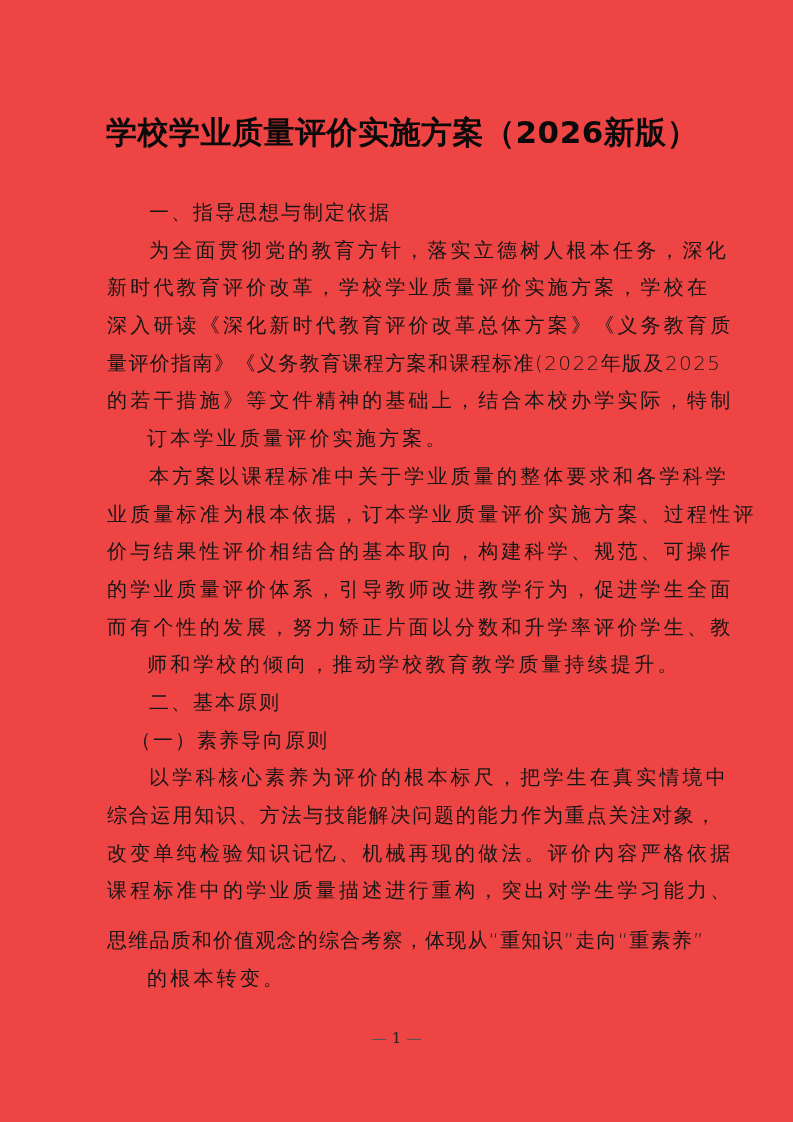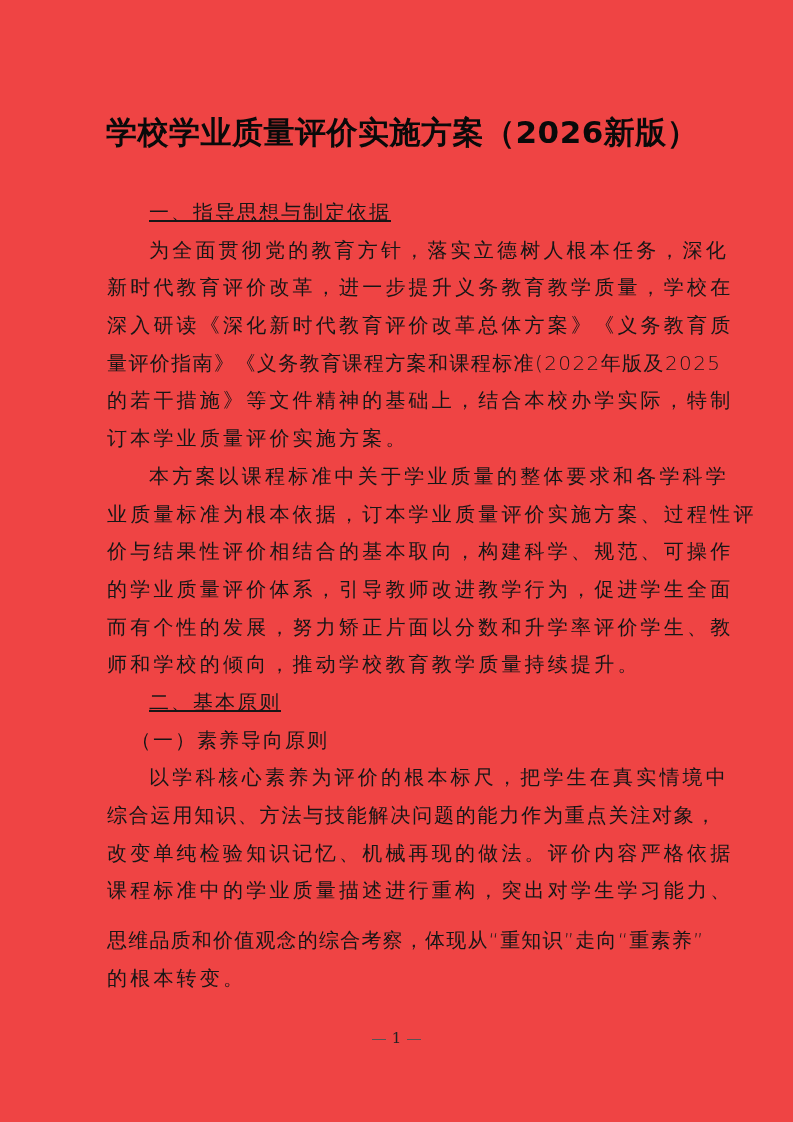--- a/index.html
+++ b/index.html
@@ -48,29 +48,29 @@
       white-space: nowrap;
       letter-spacing: 3.2px;
       font-family: "DejaVu Sans", "Liberation Sans", sans-serif;
       font-weight: 300;
       color: #161616;
       text-align: justify;
       text-align-last: justify;
     }
     .line.last {
       text-align-last: left;
+      margin-left: 40px;
     }
     .line.indent {
       padding-left: 42px;
     }
     .line.heading {
       padding-left: 42px;
       text-align-last: left;
       letter-spacing: 2px;
-      text-decoration: underline;
     }
     .line.subheading {
       padding-left: 24px;
       text-align-last: left;
       letter-spacing: 2px;
     }
     .footer {
       position: absolute;
       left: 0;
       width: 793px;
@@ -95,21 +95,21 @@
 <div class="page">
 
   <div class="title">学校学业质量评价实施方案（2026新版）</div>
 
   <div class="body-text">
 
     <div class="line heading">一、指导思想与制定依据</div>
 
     <div>
       <div class="line indent">为全面贯彻党的教育方针，落实立德树人根本任务，深化</div>
-      <div class="line">新时代教育评价改革，进一步提升义务教育教学质量，学校在</div>
+      <div class="line">新时代教育评价改革，学校学业质量评价实施方案，学校在</div>
       <div class="line">深入研读《深化新时代教育评价改革总体方案》《义务教育质</div>
       <div class="line" style="letter-spacing:1.4px;">量评价指南》《义务教育课程方案和课程标准(2022年版及2025</div>
       <div class="line">的若干措施》等文件精神的基础上，结合本校办学实际，特制</div>
       <div class="line last">订本学业质量评价实施方案。</div>
     </div>
 
     <div>
       <div class="line indent">本方案以课程标准中关于学业质量的整体要求和各学科学</div>
       <div class="line">业质量标准为根本依据，订本学业质量评价实施方案、过程性评</div>
       <div class="line">价与结果性评价相结合的基本取向，构建科学、规范、可操作</div>

